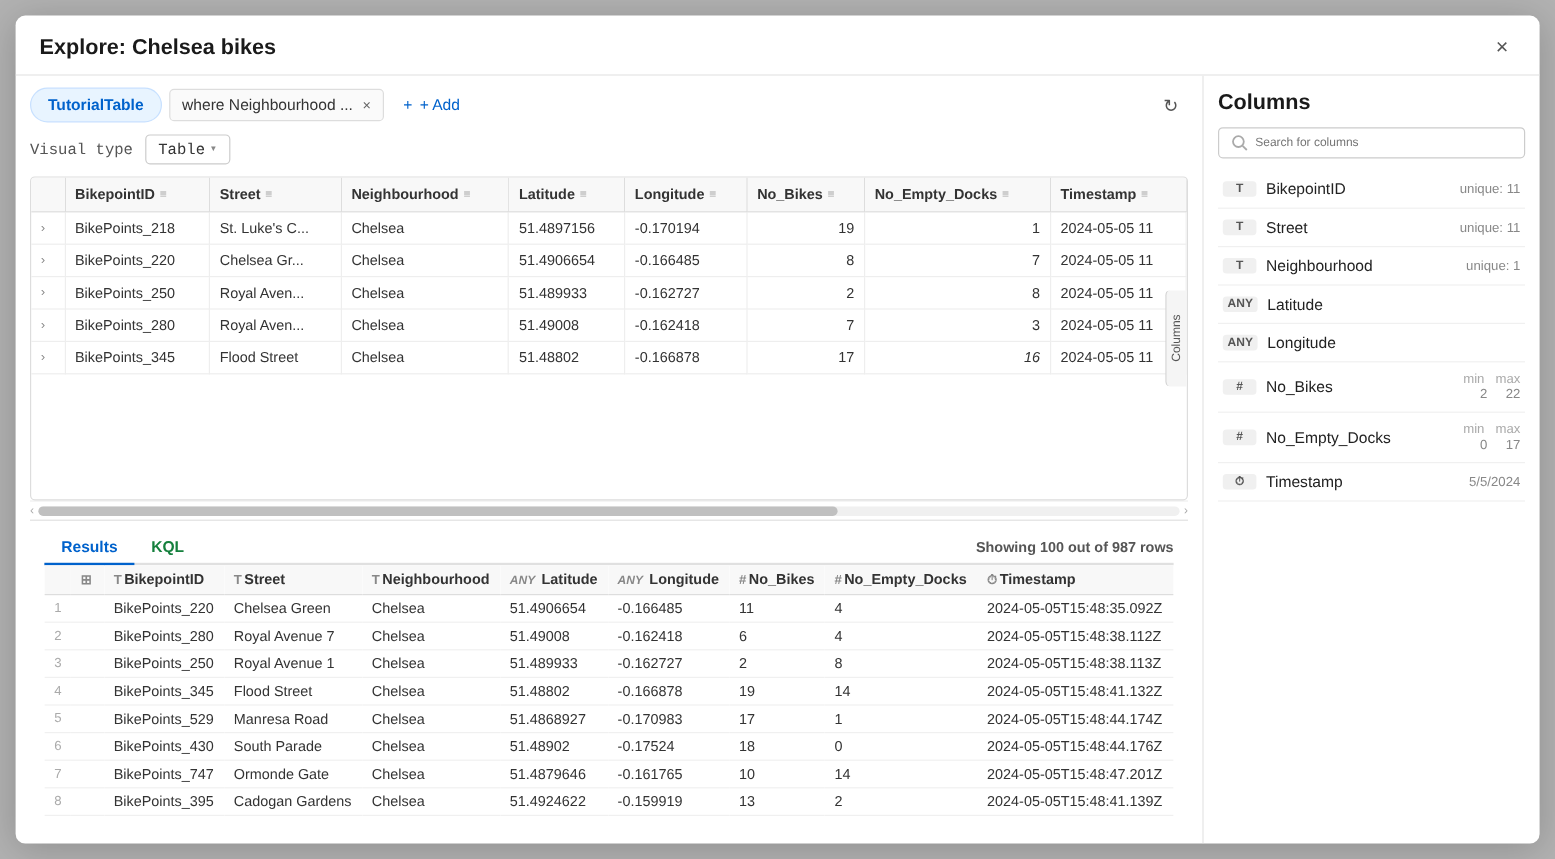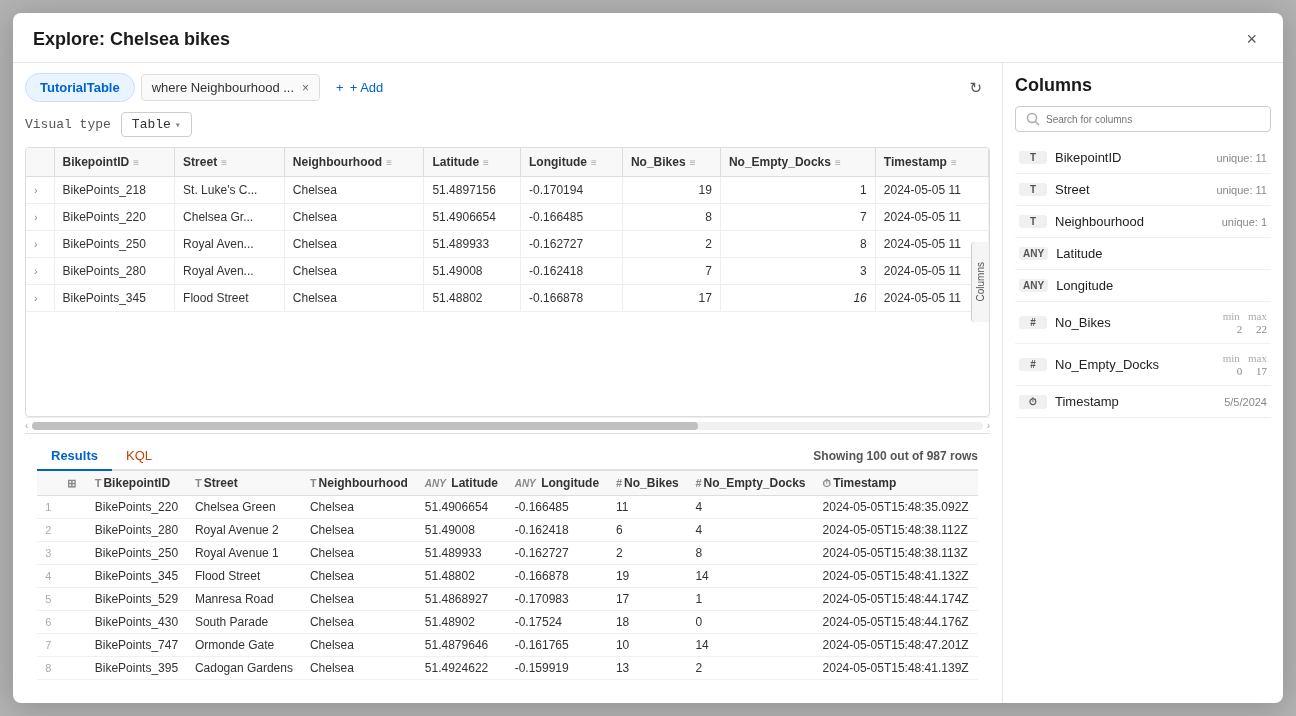--- a/index.html
+++ b/index.html
@@ -41,41 +41,41 @@
 
     
     .h-scroll-row { display: flex; align-items: center; height: 16px; border-top: 1px solid #eee; }
     .h-scroll-track { flex: 1; height: 8px; background: #f0f0f0; border-radius: 4px; margin: 0 4px; position: relative; }
     .h-scroll-thumb { position: absolute; left: 0; top: 0; height: 100%; width: 70%; background: #c0c0c0; border-radius: 4px; }
     .scroll-arrow { color: #aaa; font-size: 10px; cursor: pointer; }
 
     
     .results-section { flex-shrink: 0; border-top: 1px solid #e0e0e0; padding: 8px 12px 0 12px; height: 260px; display: flex; flex-direction: column; overflow: hidden; }
     .results-tabs { display: flex; align-items: center; gap: 0; border-bottom: 2px solid #e0e0e0; margin-bottom: 0; flex-shrink: 0; }
-    .results-tab { padding: 6px 14px; cursor: pointer; font-size: 13px; font-weight: 400; color: #c2410c; border-bottom: 2px solid transparent; margin-bottom: -2px; }
+    .results-tab { padding: 6px 14px; cursor: pointer; font-size: 13px; font-weight: 700; color: #15803d; border-bottom: 2px solid transparent; margin-bottom: -2px; }
     .results-tab.active { color: #0062cc; border-bottom: 2px solid #0062cc; font-weight: 600; }
     .results-info { font-size: 12px; color: #555; margin-left: auto; padding: 6px 0; font-weight: bold; }
     .results-table-wrap { flex: 1; overflow: auto; }
     .results-table { border-collapse: collapse; width: 100%; font-size: 12px; }
     .results-table th { background: #f8f8f8; border-bottom: 1px solid #ddd; padding: 5px 8px; text-align: left; white-space: nowrap; font-weight: 600; position: sticky; top: 0; z-index: 2; }
     .results-table td { border-bottom: 1px solid #f0f0f0; padding: 4px 8px; white-space: nowrap; }
     .type-icon { font-size: 11px; color: #888; margin-right: 2px; }
 
     
     .right-panel { width: 280px; flex-shrink: 0; display: flex; flex-direction: column; padding: 12px; overflow: hidden; }
     .columns-title { font-size: 18px; font-weight: 600; color: #1a1a1a; margin-bottom: 10px; }
     .search-box { display: flex; align-items: center; gap: 6px; border: 1px solid #ccc; border-radius: 4px; padding: 5px 10px; margin-bottom: 10px; background: #fff; }
     .search-box input { border: none; outline: none; font-size: 10px; flex: 1; color: #333; background: transparent; }
     .columns-list { flex: 1; overflow-y: auto; }
     .col-entry { display: flex; align-items: center; padding: 8px 4px; border-bottom: 1px solid #f0f0f0; cursor: pointer; }
     .col-type-badge { font-size: 10px; font-weight: 700; color: #555; background: #f0f0f0; border-radius: 3px; padding: 1px 4px; margin-right: 8px; min-width: 28px; text-align: center; }
     .col-name { font-size: 13px; color: #222; flex: 1; }
     .col-meta { font-size: 11px; color: #888; text-align: right; white-space: nowrap; }
     .col-meta-two { display: flex; flex-direction: column; align-items: flex-end; gap: 1px; }
-    .col-meta-two span { font-size: 11px; color: #888; font-family: Liberation Serif, serif; }
+    .col-meta-two span { font-size: 11px; color: #888; }
     .col-meta-two .label { color: #aaa; }
   </style>
 </head>
 <body>
 
 <div class="modal-overlay">
   <div class="modal">
 
     <div class="modal-header">
       <span class="modal-title">Explore: Chelsea bikes</span>
@@ -268,21 +268,21 @@
     <td>51.4906654</td>
     <td>-0.166485</td>
     <td>11</td>
     <td>4</td>
     <td>2024-05-05T15:48:35.092Z</td>
   </tr>
                   <tr>
     <td style="color:#aaa;font-size:11px;text-align:right;min-width:18px;">2</td>
     <td></td>
     <td>BikePoints_280</td>
-    <td>Royal Avenue 2</td>
+    <td>Royal Avenue 7</td>
     <td>Chelsea</td>
     <td>51.49008</td>
     <td>-0.162418</td>
     <td>6</td>
     <td>4</td>
     <td>2024-05-05T15:48:38.112Z</td>
   </tr>
                   <tr>
     <td style="color:#aaa;font-size:11px;text-align:right;min-width:18px;">3</td>
     <td></td>

